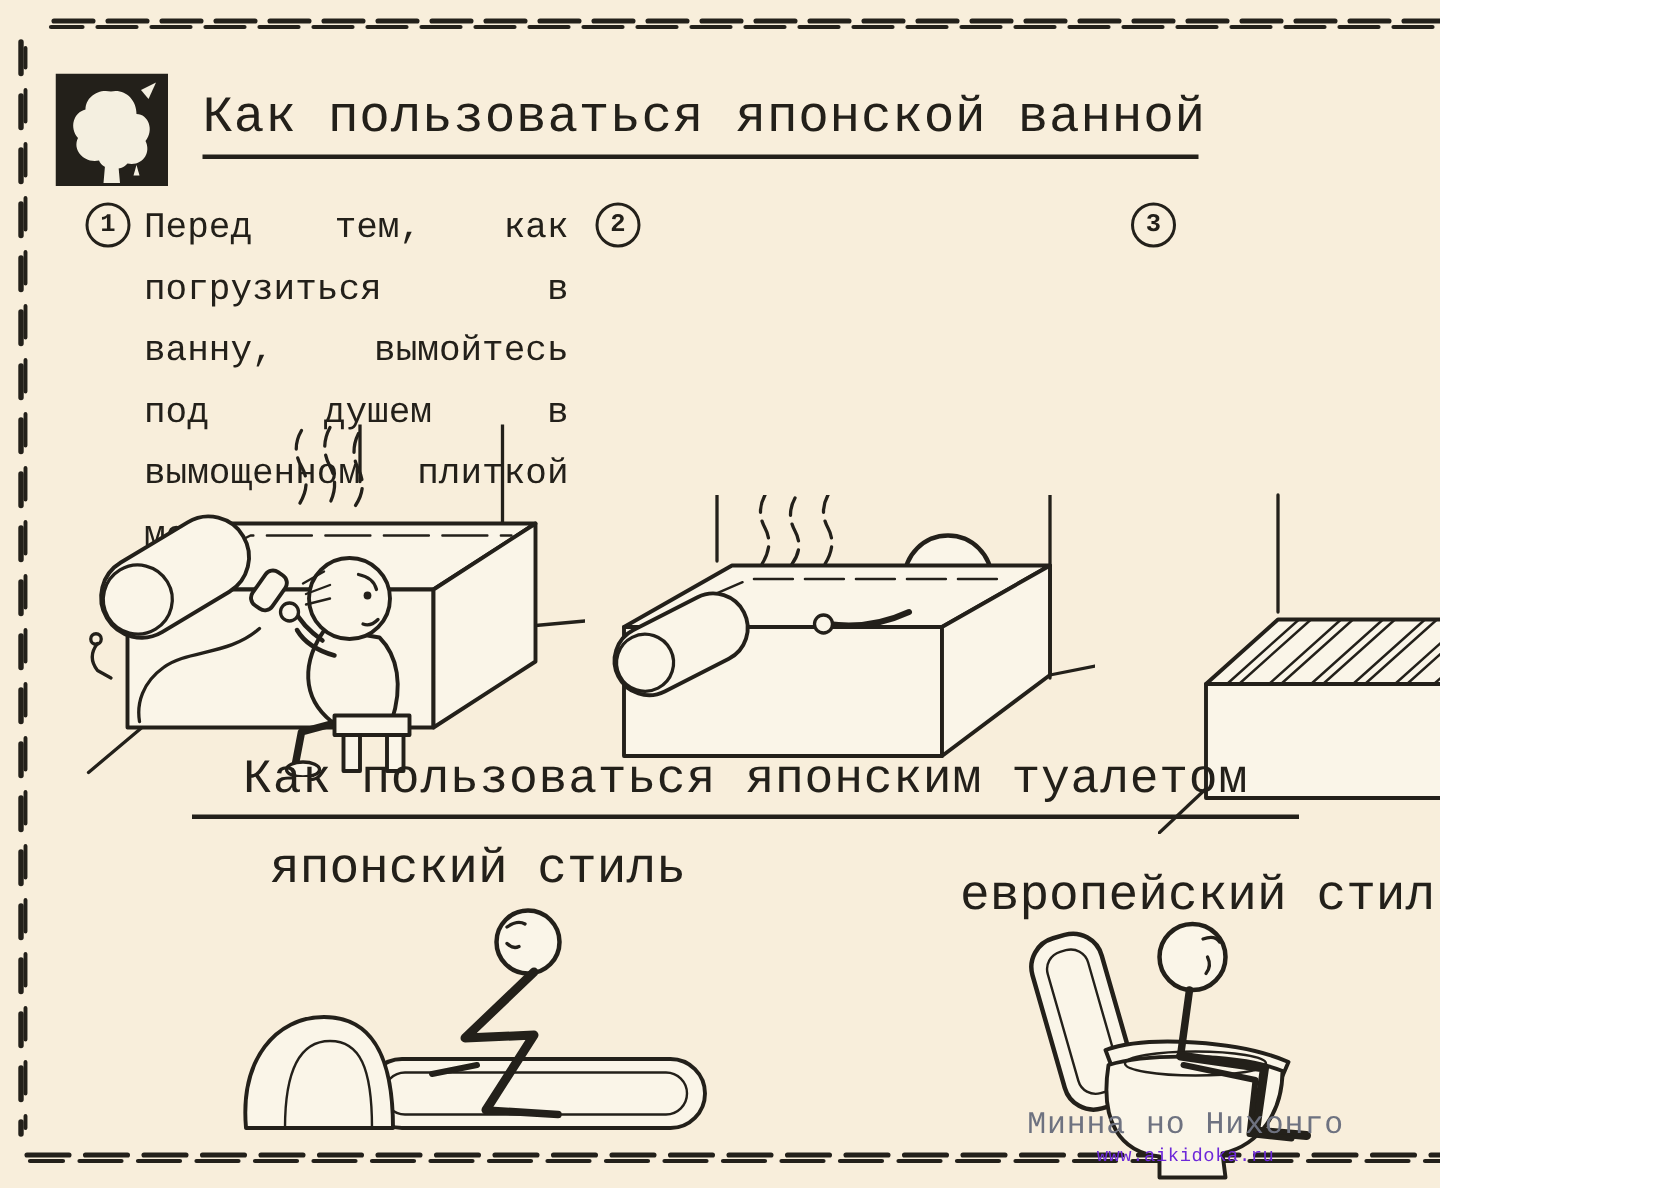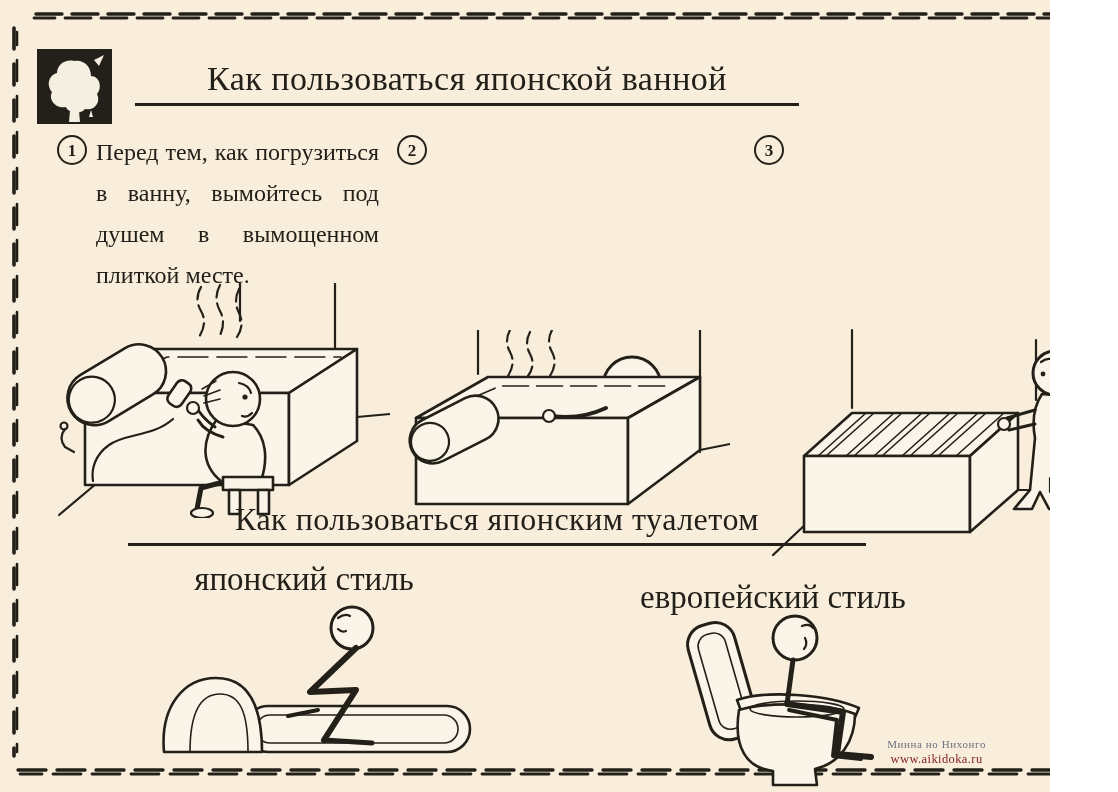--- a/index.html
+++ b/index.html
@@ -1,19 +1,19 @@
 <!DOCTYPE html>
 <html><head>
 <meta charset="utf-8">
 <style>
   html,body { margin:0; padding:0; }
   .page {
-    position:relative; width:1050px; height:792px;
+    position:relative; width:960px; height:792px;
     background:#f8eedb; overflow:hidden;
-    font-family:Liberation Serif, serif; color:#23201a;
+    font-family:Liberation Mono, monospace; color:#23201a;
   }
   svg { display:block; }
   .abs { position:absolute; }
 
   
   .ink  { stroke:#23201a; fill:none; stroke-linecap:round; stroke-linejoin:round; }
   .paper{ stroke:#23201a; fill:#faf5e8; stroke-linecap:round; stroke-linejoin:round; }
   .s15{ stroke-width:1.6; } .s2{ stroke-width:2.2; } .s25{ stroke-width:2.6; }
   .s3 { stroke-width:3;   } .s4{ stroke-width:4;   } .s5 { stroke-width:5;   }
   .s6 { stroke-width:6;   }
@@ -40,22 +40,22 @@
   .instr-text {
     flex:1 1 auto; font-size:24px; line-height:41px;
     text-align:justify; text-justify:inter-word;
   }
 
   .style-label { position:absolute; top:561px; font-size:33px; white-space:nowrap; }
   #label-japanese { left:180px; width:248px; text-align:center; }
   #label-european { left:640px; width:244px; text-align:center;margin-top:18px; }
 
   .credit { position:absolute; right:64px; top:738px; text-align:center; line-height:1.25; }
-  .credit-series { font-size:11px;   color:#6e7280; letter-spacing:.6px; }
-  .credit-url    { font-size:12.5px; color:#7f1d1d; letter-spacing:.4px; }
+  .credit-series { font-size:21px;   color:#6e7280; letter-spacing:.6px; }
+  .credit-url    { font-size:12.5px; color:#6d28d9; letter-spacing:.4px; }
 </style>
 </head>
 <body>
 
 <div class="page">
 
   <svg class="abs" style="left:0;top:0" width="1118" height="30">
     <path class="ink" stroke-width="3.4" stroke-dasharray="26 10" d="M36,14 H1106"></path>
     <path class="ink" stroke-width="2.8" stroke-dasharray="26 10" stroke-dashoffset="5" d="M34,18 H1104"></path>
   </svg>

